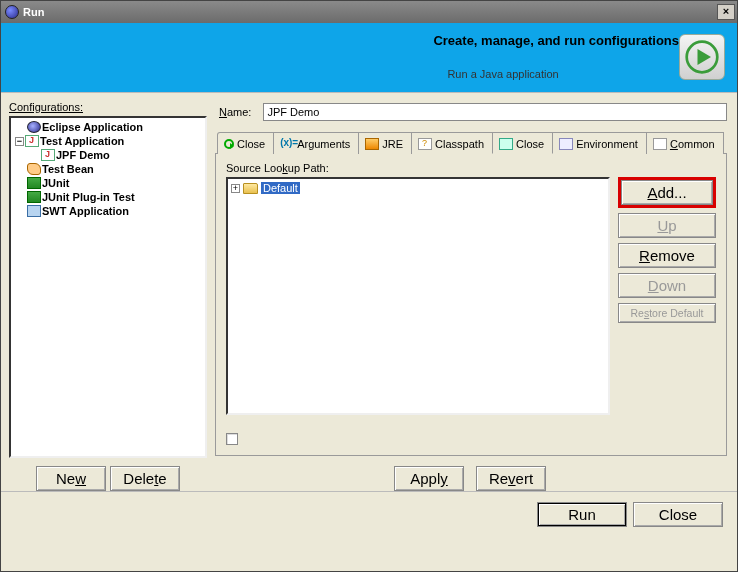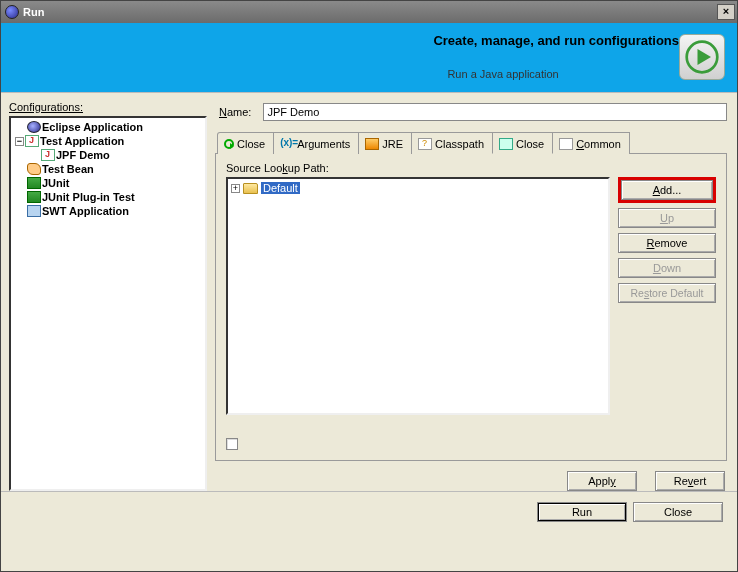--- a/index.html
+++ b/index.html
@@ -92,21 +92,21 @@
   .ticon.java { background:#fff; border:1px solid #5a7; position:relative;}
   .ticon.java::after { content:"J"; color:#c33; font-size:9px; font-weight:bold; position:absolute; left:3px; top:-1px;}
   .ticon.bean { background:#fc8; border:1px solid #a60; border-radius:3px 6px 3px 6px;}
   .ticon.junit { background:linear-gradient(#4a4,#282); border:1px solid #060; }
   .ticon.swt { background:#b7d4f0; border:1px solid #3a6ea5; }
   .left-buttons { display:flex; gap:4px; margin-top:8px; justify-content:center;}
   .btn {
     background:#ece9d8;
     border:1px solid #888;
     box-shadow: inset 1px 1px #fff, inset -1px -1px #aaa;
-    font-size:11px;
+    font-size:15px;
     padding: 3px 0;
     min-width: 70px;
     text-align:center;
     cursor:default;
   }
   .btn.wide { min-width: 90px; }
   .btn.disabled { color:#999; }
   .btn.default { box-shadow: inset 0 0 0 1px #000, inset 2px 2px #fff, inset -2px -2px #aaa; }
   .u { text-decoration: underline; }
 
@@ -171,21 +171,21 @@
   .src-item { display:flex; align-items:center; gap:3px;}
   .src-item .exp { width:9px; height:9px; border:1px solid #888; font-size:9px; line-height:7px; text-align:center;}
   .folder-icon { width:15px; height:11px; background:linear-gradient(#ffe9a0,#e8c050); border:1px solid #b89020; border-radius:1px 2px 0 0;}
   .src-item .sel { color:#fff; background:#316ac5; padding:0 2px;}
   .src-buttons { display:flex; flex-direction:column; gap:5px; width:98px; }
   .src-buttons .btn { width:100%; }
   .highlight-red { border:3px solid #d80000; padding:0; }
   .highlight-red .btn { border:1px solid #888; margin:0; width:100%;}
   .checkbox-row { display:flex; align-items:center; gap:5px; margin-top:10px;}
   .checkbox { width:12px; height:12px; background:#fff; border:1px solid #888; box-shadow: inset 1px 1px #ddd;}
-  .right-bottom { display:flex; justify-content:flex-end; gap:18px; margin-top:10px; padding-right:2px;}
+  .right-bottom { display:flex; justify-content:center; gap:12px; margin-top:10px; padding-right:2px;}
 
   .footer {
     border-top:1px solid #bbb;
     padding: 10px 14px;
     display:flex; justify-content:flex-end; gap:6px;
     background:#ece9d8;
   }
 </style>
 </head>
 <body>
@@ -244,20 +244,24 @@
           <span class="noexp"></span>
           <span class="ticon junit"></span>
           <span>JUnit Plug-in Test</span>
         </div>
       <div class="tree-item">
           <span class="noexp"></span>
           <span class="ticon swt"></span>
           <span>SWT Application</span>
         </div>
     </div>
+    <div class="left-buttons">
+      <div class="btn"><span>Ne<span class="u">w</span></span></div>
+      <div class="btn"><span>Dele<span class="u">t</span>e</span></div>
+    </div>
   </div>
 
   <div class="right-pane">
     <div class="name-row">
       <span><span class="u">N</span>ame:</span>
       <input type="text" value="JPF Demo" style="">
     </div>
 
     <div class="tabs-row">
       <div class="tab first">
@@ -272,20 +276,24 @@
           <span class="tabicon jre"></span>
           <span>JRE</span>
         </div>
       <div class="tab">
           <span class="tabicon cp"></span>
           <span>Classpath</span>
         </div>
       <div class="tab active">
           <span class="tabicon src"></span>
           <span>Close</span>
+        </div>
+      <div class="tab">
+          <span class="tabicon env"></span>
+          <span>Environment</span>
         </div>
       <div class="tab">
           <span class="tabicon com"></span>
           <span><span class="u">C</span>ommon</span>
         </div>
     </div>
 
     <div class="tab-body">
       <div style="margin-bottom:3px;"><span>Source Loo<span class="u">k</span>up Path:</span></div>
       <div class="src-row">

